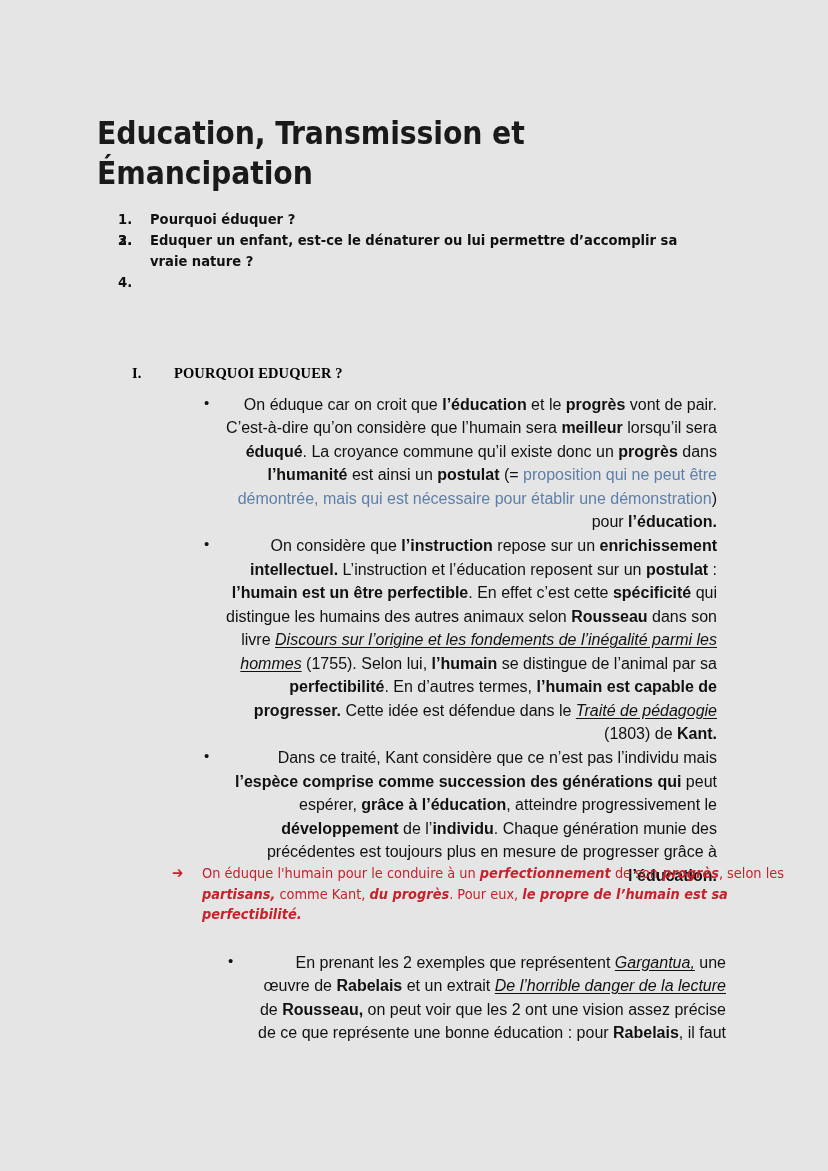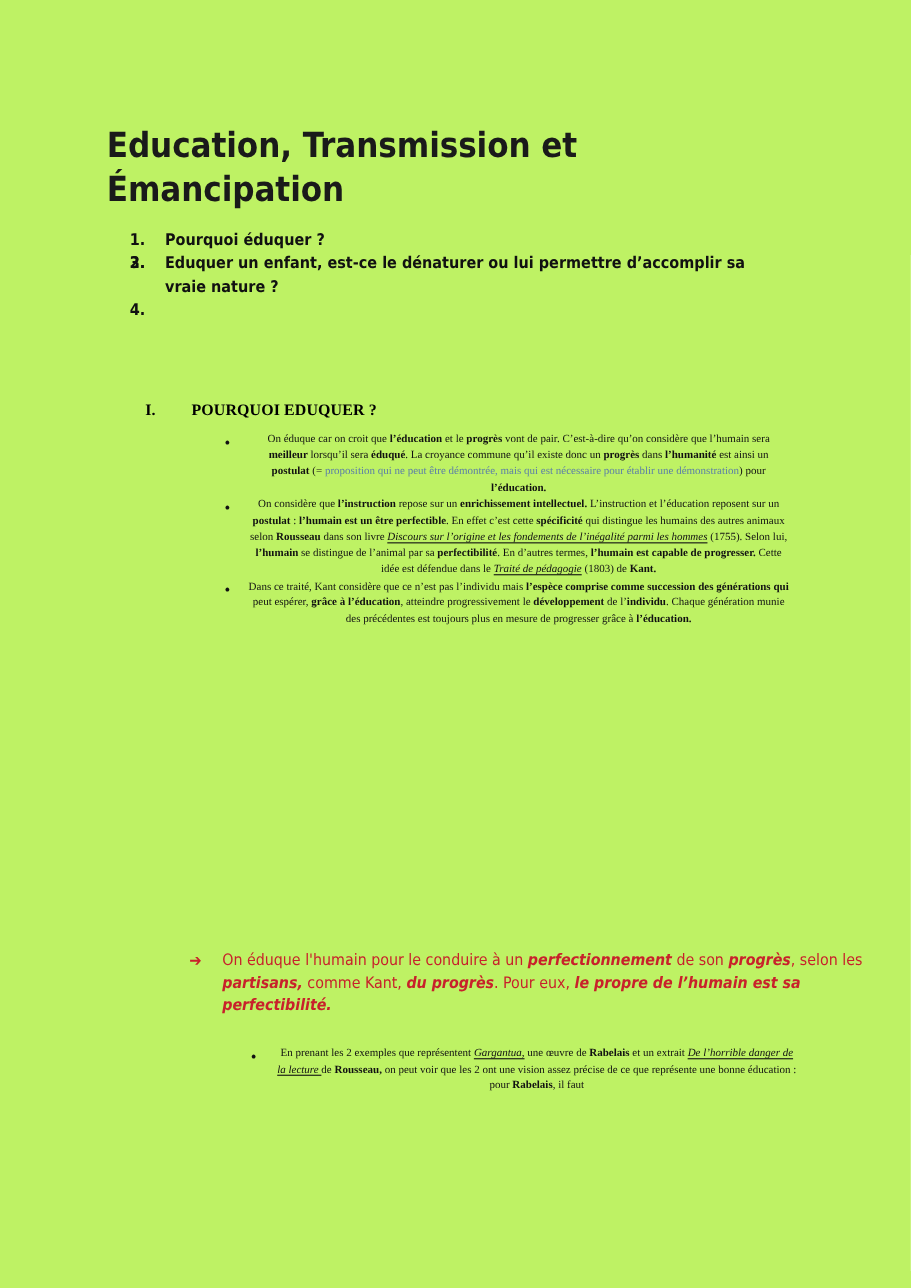--- a/index.html
+++ b/index.html
@@ -13,21 +13,21 @@
     position: relative;
     overflow: hidden;
     font-family: "Liberation Serif", serif;
     color: #000000;
     -webkit-font-smoothing: antialiased;
   }
 
   .page {
     position: absolute;
     inset: 0;
-    background: #bef264;
+    background: #e5e5e5;
     padding: 16px;
   }
 
   
   .doc-title {
     position: absolute;
     left: 97px;
     top: 92px;
     width: 620px;
     font-family: "DejaVu Sans Condensed", "Liberation Sans Narrow", "DejaVu Sans", sans-serif;
@@ -94,25 +94,25 @@
 
   
   .bullets {
     list-style: none;
     margin: 0;
     padding: 0;
   }
   .bullets li {
     position: relative;
     padding-left: 24px;
-    font-family: Liberation Serif, serif;
-    font-size: 10px;
+    font-family: Liberation Sans, sans-serif;
+    font-size: 16px;
     line-height: 1.465;
     color: #111111;
-    text-align: center;
+    text-align: right;
     margin-bottom: 1px;
   }
   .bullets li::before {
     content: "\2022";
     position: absolute;
     left: 2px;
     top: -1px;
     font-size: 15px;
     line-height: 1.5;
     color: #111111;

